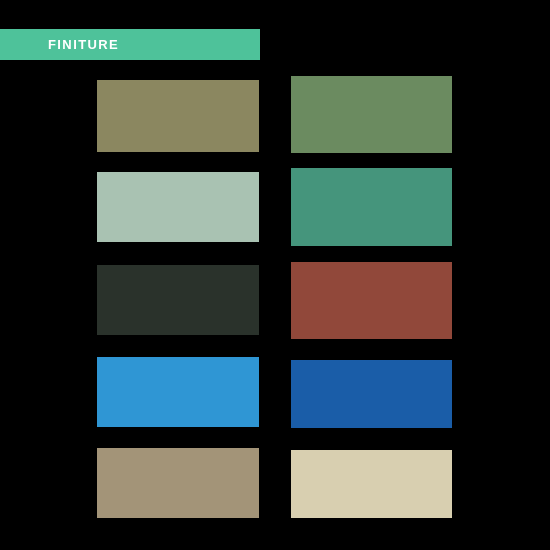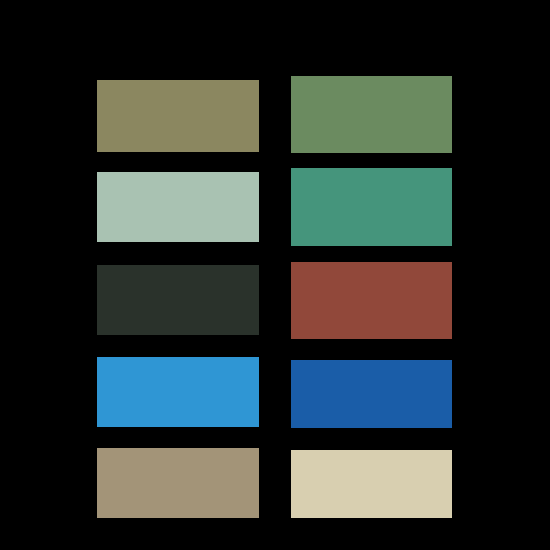--- a/index.html
+++ b/index.html
@@ -50,20 +50,23 @@
   .swatch {
     position: absolute;
     box-sizing: border-box;
   }
 </style>
 </head>
 <body style="background: rgb(0, 0, 0);">
 
 <div id="canvas" style="width: 550px; height: 550px; background: rgb(0, 0, 0);">
 
+  <div id="header-bar" style="left: 0px; top: 29px; width: 260px; height: 31px; background: rgb(78, 194, 154);">
+    <span id="header-title" style="color: rgb(255, 255, 255);">FINITURE</span>
+  </div>
 
   <div id="swatch-grid">
       <div class="swatch" style="left: 97px; top: 80px; width: 162px; height: 72px; background: rgb(139, 135, 96);"></div>
       <div class="swatch" style="left: 291px; top: 76px; width: 161px; height: 77px; background: rgb(107, 139, 96);"></div>
       <div class="swatch" style="left: 97px; top: 172px; width: 162px; height: 70px; background: rgb(169, 194, 178);"></div>
       <div class="swatch" style="left: 291px; top: 168px; width: 161px; height: 78px; background: rgb(69, 149, 124);"></div>
       <div class="swatch" style="left: 97px; top: 265px; width: 162px; height: 70px; background: rgb(42, 50, 43);"></div>
       <div class="swatch" style="left: 291px; top: 262px; width: 161px; height: 77px; background: rgb(145, 72, 58);"></div>
       <div class="swatch" style="left: 97px; top: 357px; width: 162px; height: 70px; background: rgb(47, 150, 212);"></div>
       <div class="swatch" style="left: 291px; top: 360px; width: 161px; height: 68px; background: rgb(26, 93, 168);"></div>

